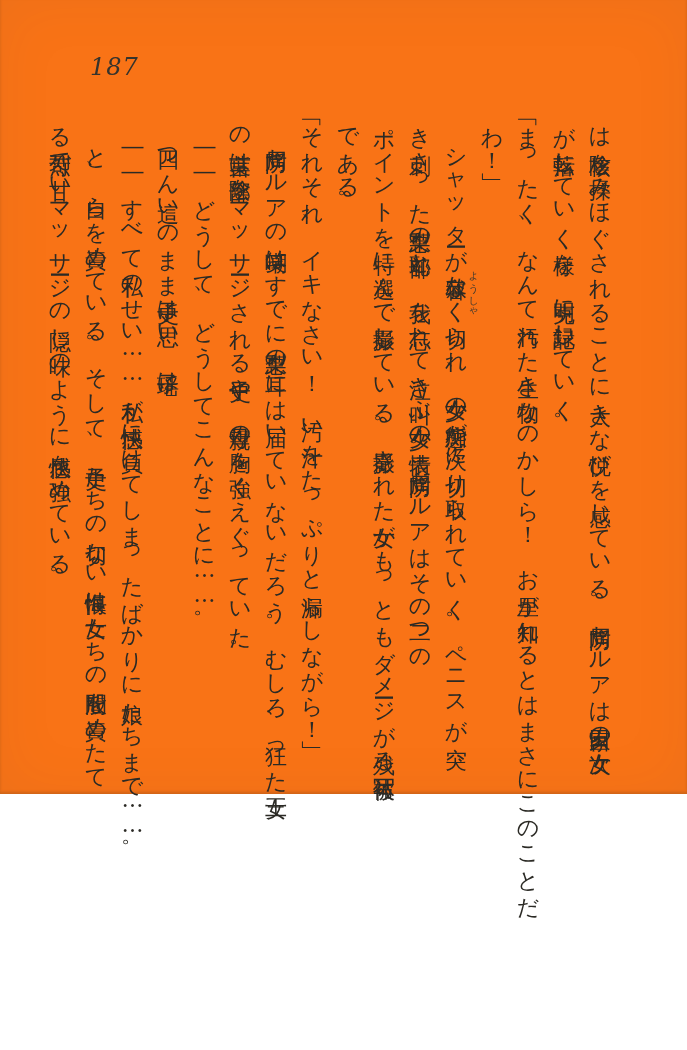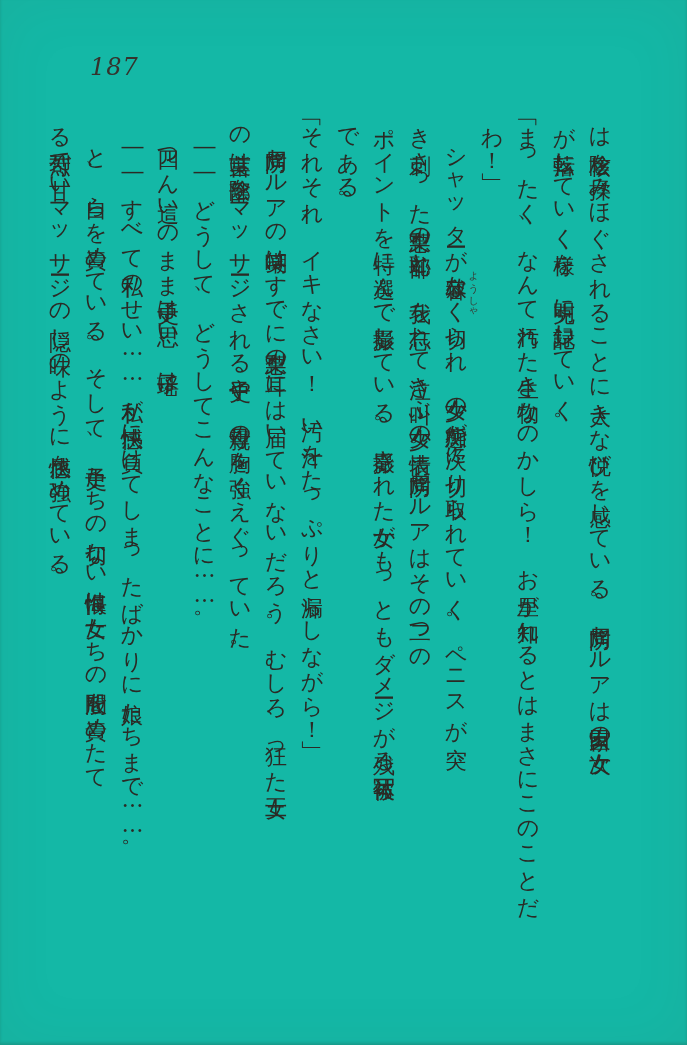--- a/index.html
+++ b/index.html
@@ -5,22 +5,22 @@
   html, body {
     margin: 0;
     padding: 0;
     width: 687px;
     height: 1050px;
     overflow: hidden;
   }
   .page {
     position: relative;
     width: 687px;
-    height: 1045px;
-    background: #14b8a6;
+    height: 794px;
+    background: #f97316;
     box-shadow: inset 0 0 60px rgba(90,85,70,0.07), inset 0 -2px 3px rgba(40,38,30,0.18);
     font-family: "DejaVu Serif", "Liberation Serif", serif;
   }
   .page-number {
     position: absolute;
     left: 90px;
     top: 53px;
     font-size: 24px;
     font-style: italic;
     color: #35332d;

